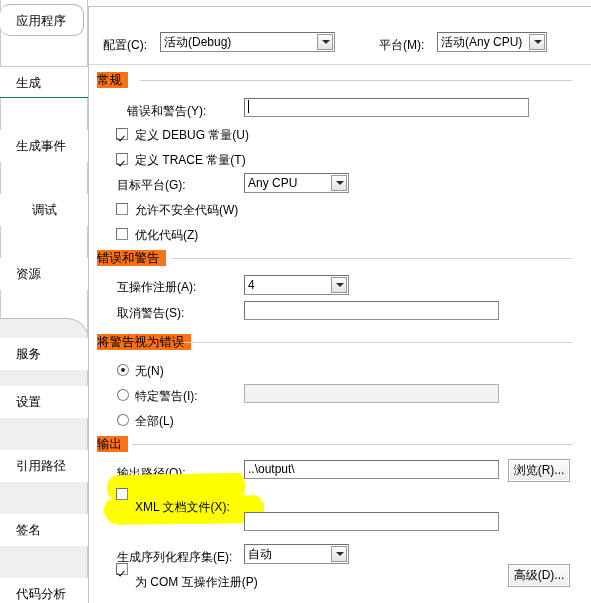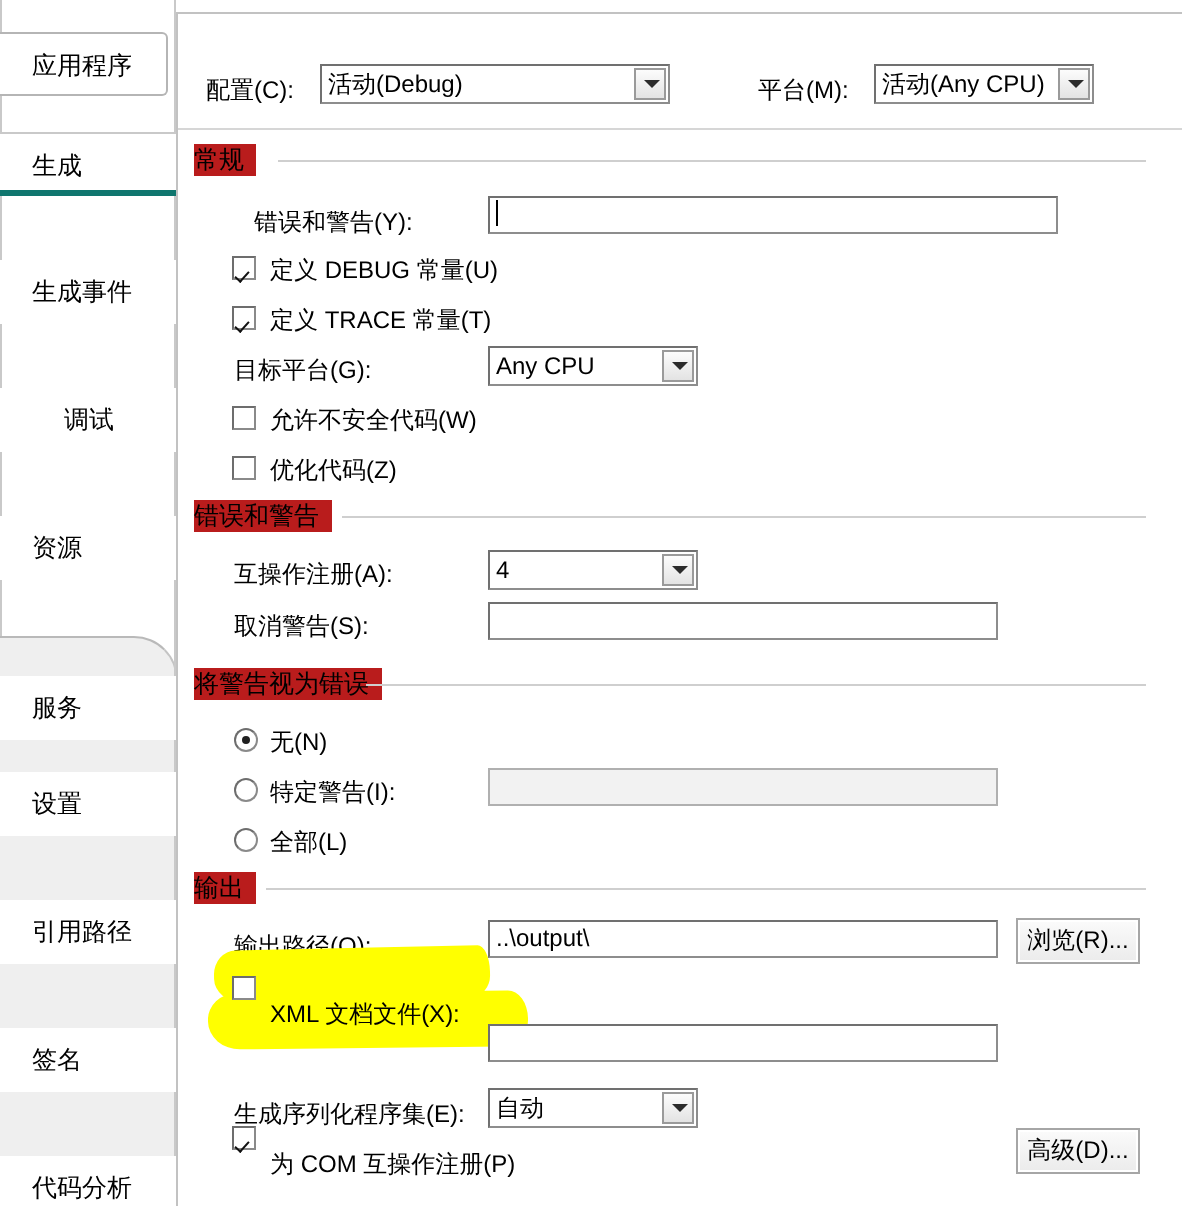--- a/index.html
+++ b/index.html
@@ -54,21 +54,21 @@
     border:1px solid #b5b5b5;
     border-left:none;
     border-top-right-radius:3px;
     border-bottom-right-radius:3px;
     width:84px;
     background:#ffffff;
   }
   .tab.selected{
     width:89px;
     border-top:1px solid #c9c9c9;
-    border-bottom:3px solid #0f766e;
+    border-bottom:1px solid #0f766e;
     background:#ffffff;
     font-weight:normal;
   }
   .tab-edge-left{
     position:absolute;left:0;top:0;width:1px;height:318px;background:#c9c9c9;
   }
 
   
   #main{
     position:absolute;left:88px;top:6px;width:503px;height:597px;
@@ -163,21 +163,21 @@
     box-shadow:inset 0 0 0 1px #ffffff;
     box-sizing:border-box;
     font-size:12px;color:#000;
     white-space:nowrap;
   }
 
   
   .grp{position:absolute;left:8px;height:16px;}
   .grp .gl{
     position:absolute;left:0;top:0;height:16px;line-height:16px;
-    font-size:12.5px;color:#000;white-space:nowrap;background:#b91c1c;
+    font-size:12.5px;color:#000;white-space:nowrap;background:#f97316;
     padding-right:6px;
   }
   .grp .gr{
     position:absolute;top:8px;height:1px;background:#cfcfcf;
   }
 
   
   .toprule{position:absolute;left:0;top:57px;width:503px;height:1px;background:#d6d6d6;}
 
   
@@ -208,21 +208,21 @@
 
 <div id="root">
 
   <div id="sidebar">
     <div class="sidebar-curve"></div>
     <div class="sidebar-fill"></div>
     <div class="tab-edge-left"></div>
     <div class="sidebar-divider"></div>
 
     <div class="tabs">
-      <div class="tab boxed" style="top:16px;"><span>应用程序</span></div>
+      <div class="tab boxed" style="top:4px;border-radius:10px;"><span>应用程序</span></div>
       <div class="tab selected" style="top: 34px;"><span>生成</span></div>
       <div class="tab" style="top: 66px;"><span>生成事件</span></div>
       <div class="tab" style="top: 98px; padding-left: 32px;"><span>调试</span></div>
       <div class="tab" style="top: 130px;"><span>资源</span></div>
       <div class="tab" style="top: 178px;"><span>服务</span></div>
       <div class="tab" style="top: 194px;"><span>设置</span></div>
       <div class="tab" style="top: 226px;"><span>引用路径</span></div>
       <div class="tab" style="top: 258px;"><span>签名</span></div>
       <div class="tab" style="top: 290px;"><span>代码分析</span></div>
     </div>

